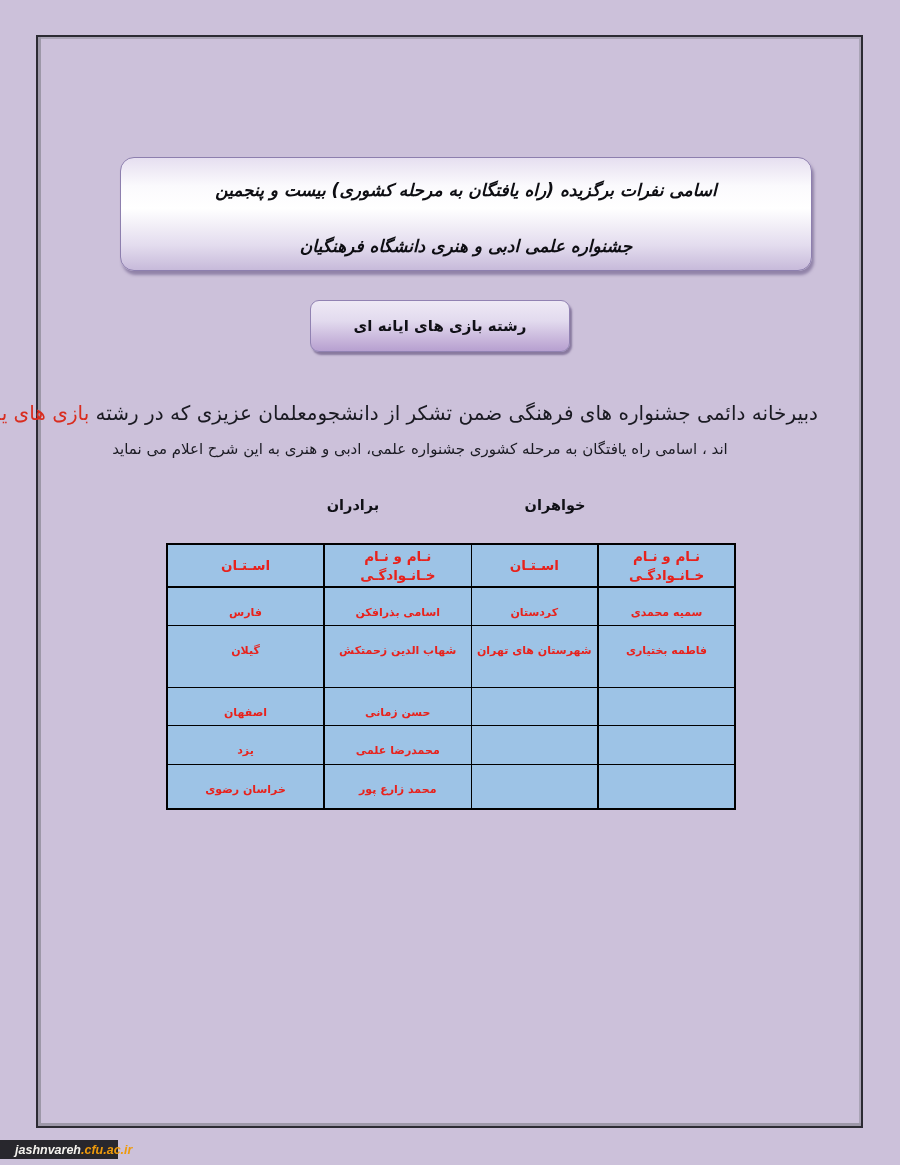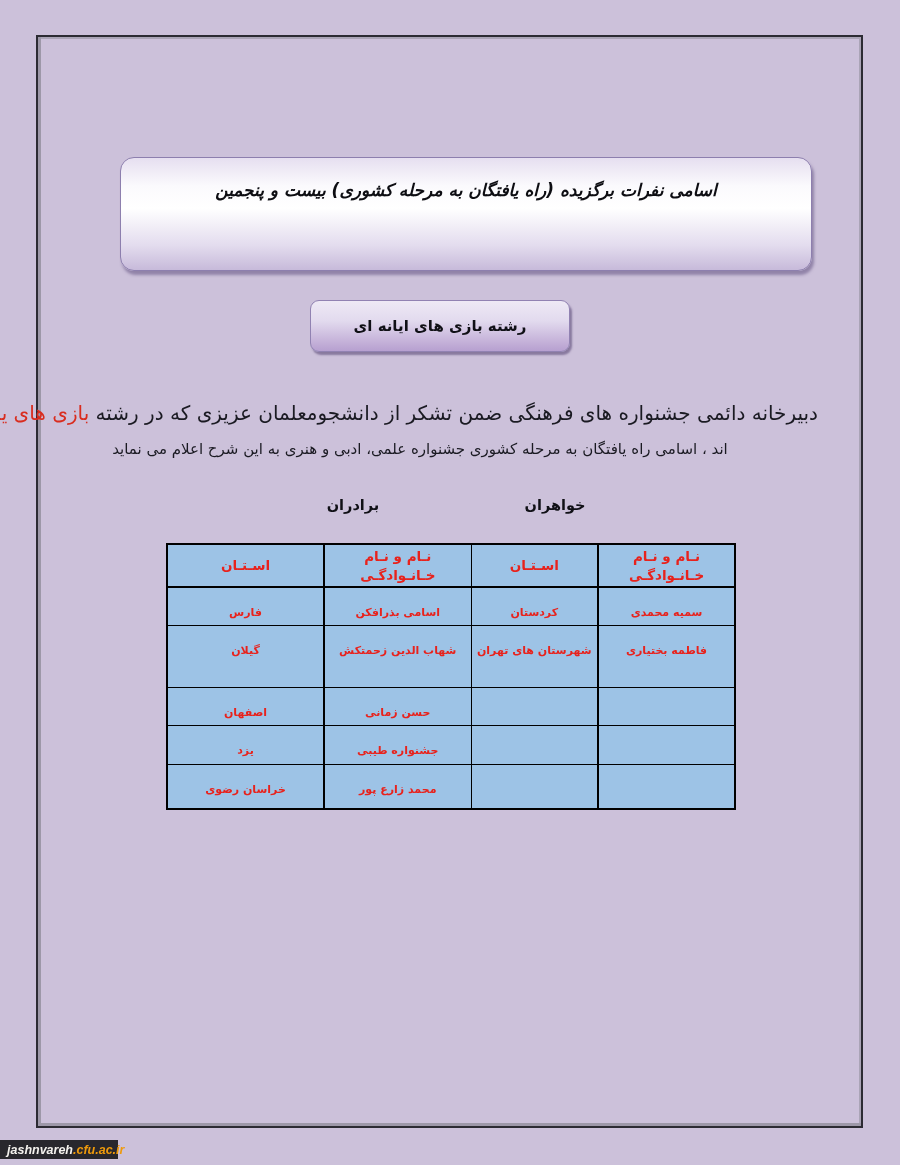--- a/index.html
+++ b/index.html
@@ -87,35 +87,36 @@
   }
   .col-d { border-left:2px solid #000; }
   .col-c { border-left:1px solid #000; }
   .col-b { border-left:2px solid #000; }
 
   
   .site-bar {
     position:absolute; left:0; top:1140px; width:118px; height:19px;
     background:#28272d;
     display:flex; align-items:center;
-    padding-left:7px;
+    padding-left:15px;
     font-family:"Liberation Sans", sans-serif;
     font-style:italic; font-weight:bold; font-size:12.5px;
     white-space:nowrap;
   }
   .site-main { color:#f4f2ee; }
   .site-suffix { color:#ee9a0b; }
 </style>
 </head>
 <body>
 
 <div class="frame"></div>
 
 <div class="title-box">
   <div class="title-line">اسامی نفرات برگزیده (راه یافتگان به  مرحله کشوری) بیست و پنجمین</div>
+  <div class="title-line">جشنواره علمی ادبی و هنری دانشگاه فرهنگیان</div>
 </div>
 
 <div class="field-box">
   <div class="field-label">رشته بازی های ایانه ای</div>
 </div>
 
 <div class="intro-line1"><span>دبیرخانه دائمی جشنواره های فرهنگی ضمن تشکر از دانشجومعلمان عزیزی که در رشته </span><span class="red-text">بازی های یارانه ای</span><span>  شرکت نموده</span></div>
 <div class="intro-line2">اند ، اسامی راه یافتگان به مرحله کشوری جشنواره علمی، ادبی و هنری به این شرح اعلام می نماید</div>
 
 <div class="group-label label-brothers">برادران</div>
@@ -152,21 +153,21 @@
       </tr>
       <tr style="height:38px">
         <td class="col-d"></td>
         <td class="col-c"></td>
         <td class="col-b">حسن زمانی</td>
         <td>اصفهان</td>
       </tr>
       <tr style="height:33px">
         <td class="col-d"></td>
         <td class="col-c"></td>
-        <td class="col-b">جشنواره طیبی</td>
+        <td class="col-b">محمدرضا علمی</td>
         <td>یزد</td>
       </tr>
       <tr style="height:45px">
         <td class="col-d"></td>
         <td class="col-c"></td>
         <td class="col-b">محمد زارع پور</td>
         <td>خراسان رضوی</td>
       </tr>
     </tbody>
   </table>

